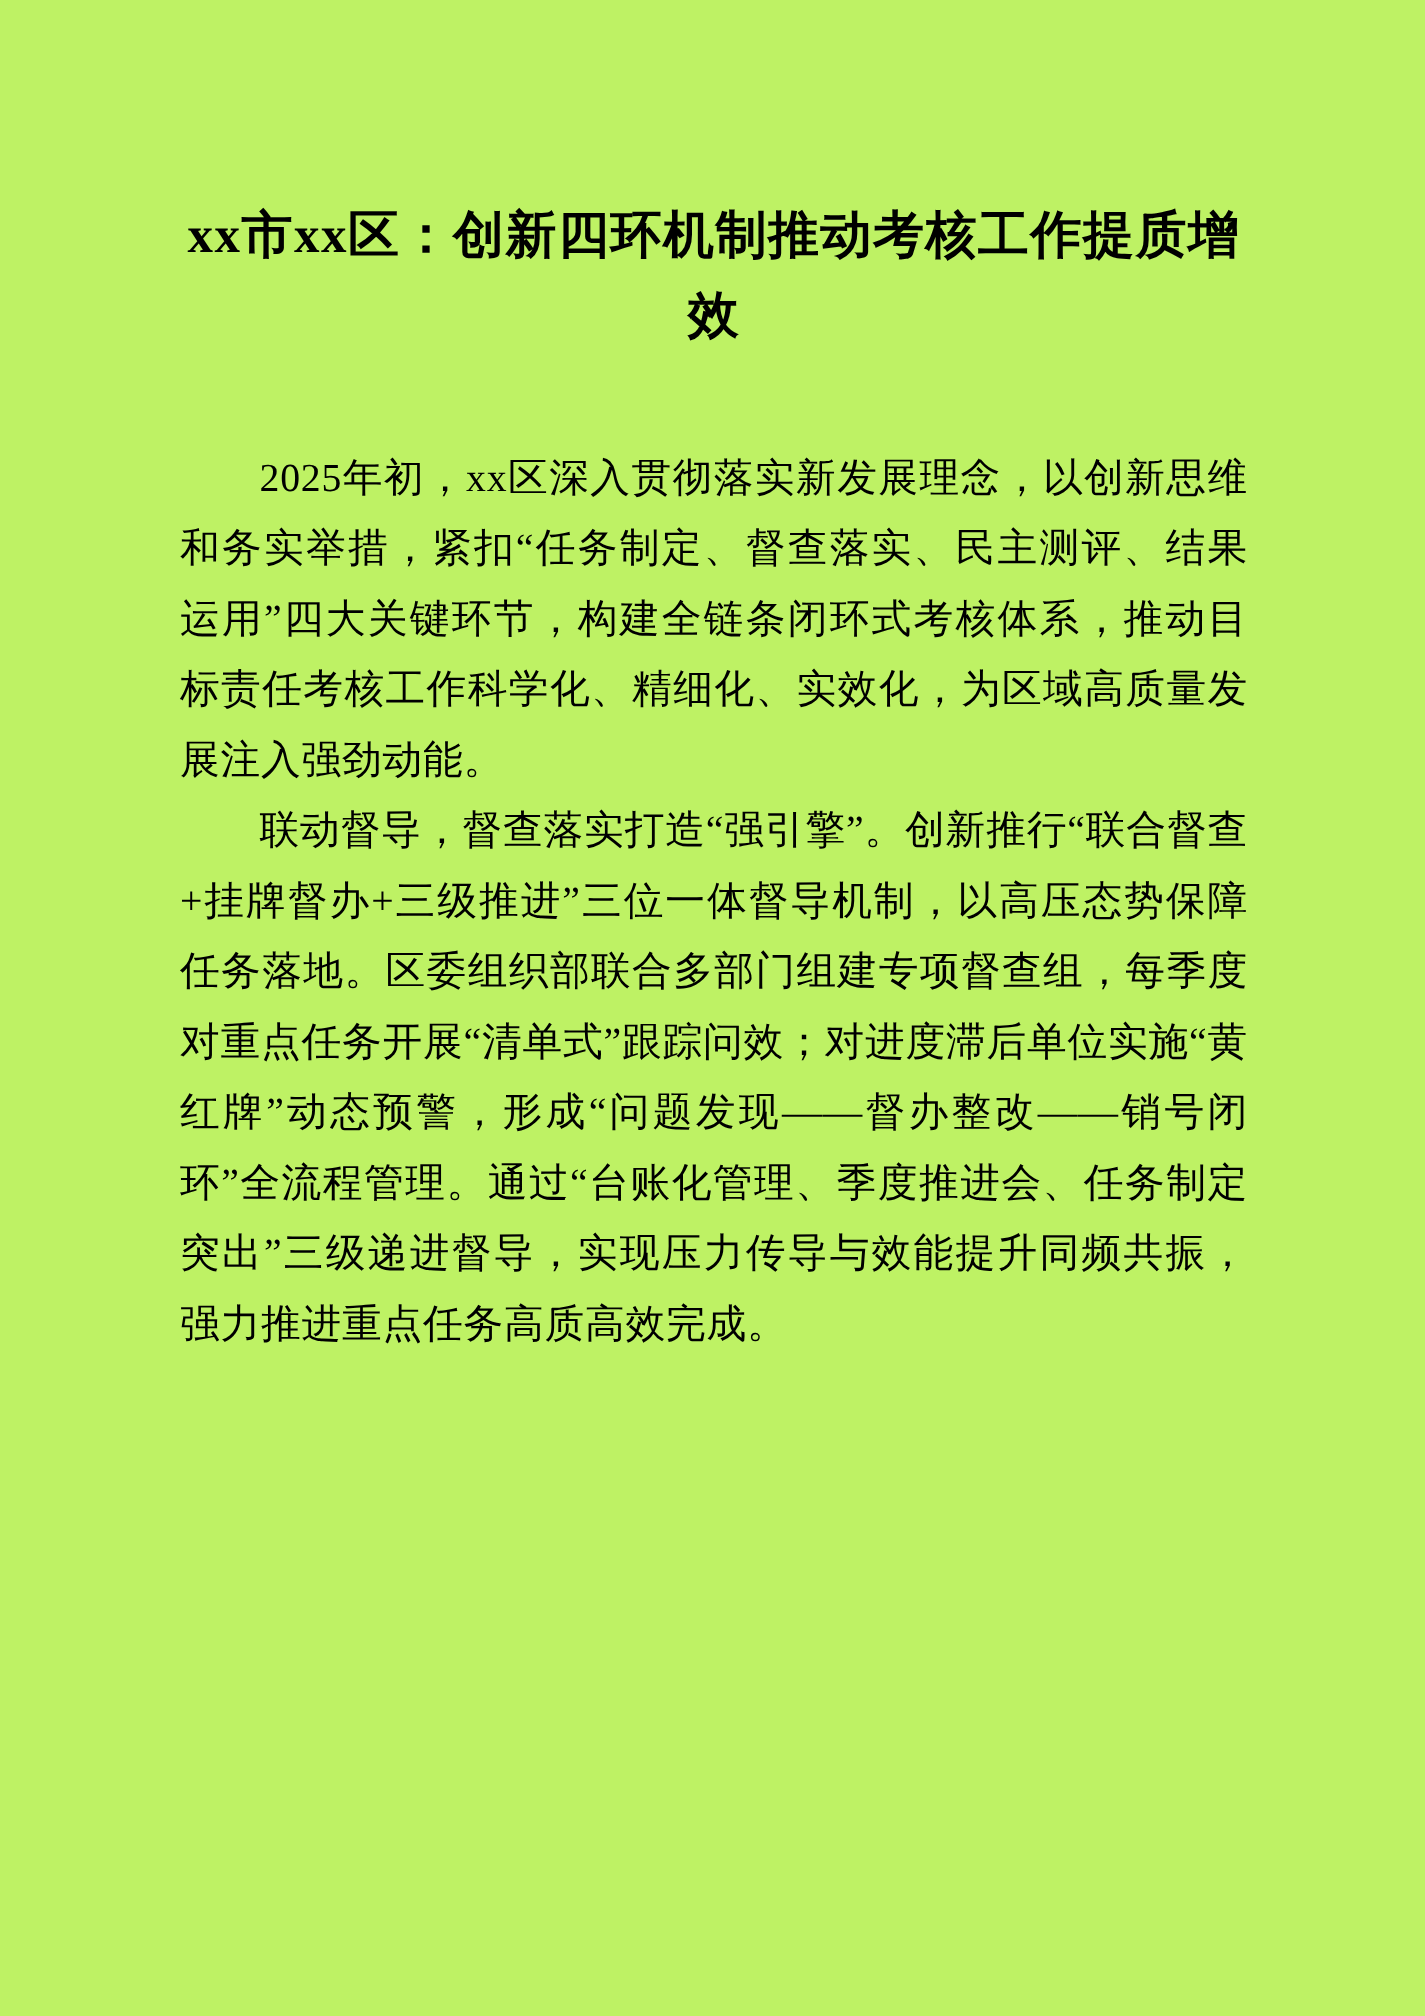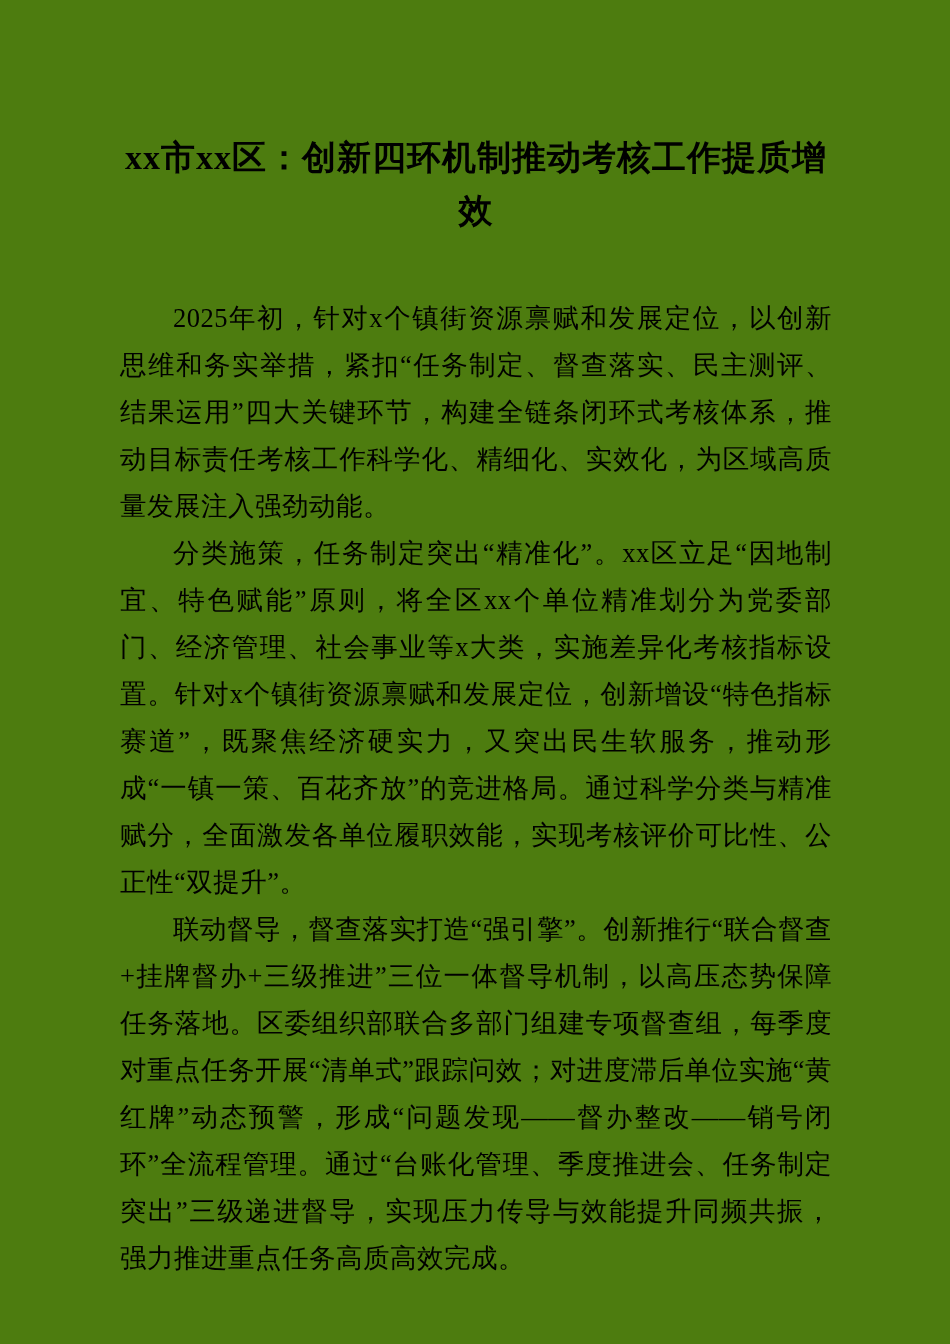--- a/index.html
+++ b/index.html
@@ -12,21 +12,21 @@
     height: 1344px;
     font-family: "Liberation Serif", "DejaVu Serif", serif;
     color: #000000;
     overflow: hidden;
   }
   .page {
     box-sizing: border-box;
     width: 950px;
     height: 1344px;
     padding: 132px 118px 60px 120px;
-    background: #4d7c0f;
+    background: #bef264;
   }
   .title {
     margin: 0 0 58px 0;
     font-size: 34px;
     font-weight: bold;
     text-align: center;
     line-height: 1.55;
     letter-spacing: 1px;
   }
   .para {
@@ -38,18 +38,17 @@
     letter-spacing: 0.5px;
     word-break: break-all;
   }
 </style>
 </head>
 <body>
 
 <div class="page">
   <h1 class="title">xx市xx区：创新四环机制推动考核工作提质增效</h1>
 
-  <p class="para">2025年初，针对x个镇街资源禀赋和发展定位，以创新思维和务实举措，紧扣“任务制定、督查落实、民主测评、结果运用”四大关键环节，构建全链条闭环式考核体系，推动目标责任考核工作科学化、精细化、实效化，为区域高质量发展注入强劲动能。</p>
+  <p class="para">2025年初，xx区深入贯彻落实新发展理念，以创新思维和务实举措，紧扣“任务制定、督查落实、民主测评、结果运用”四大关键环节，构建全链条闭环式考核体系，推动目标责任考核工作科学化、精细化、实效化，为区域高质量发展注入强劲动能。</p>
 
-  <p class="para">分类施策，任务制定突出“精准化”。xx区立足“因地制宜、特色赋能”原则，将全区xx个单位精准划分为党委部门、经济管理、社会事业等x大类，实施差异化考核指标设置。针对x个镇街资源禀赋和发展定位，创新增设“特色指标赛道”，既聚焦经济硬实力，又突出民生软服务，推动形成“一镇一策、百花齐放”的竞进格局。通过科学分类与精准赋分，全面激发各单位履职效能，实现考核评价可比性、公正性“双提升”。</p>
 
   <p class="para">联动督导，督查落实打造“强引擎”。创新推行“联合督查+挂牌督办+三级推进”三位一体督导机制，以高压态势保障任务落地。区委组织部联合多部门组建专项督查组，每季度对重点任务开展“清单式”跟踪问效；对进度滞后单位实施“黄红牌”动态预警，形成“问题发现——督办整改——销号闭环”全流程管理。通过“台账化管理、季度推进会、任务制定突出”三级递进督导，实现压力传导与效能提升同频共振，强力推进重点任务高质高效完成。</p>
 </div>
 
 </body></html>

